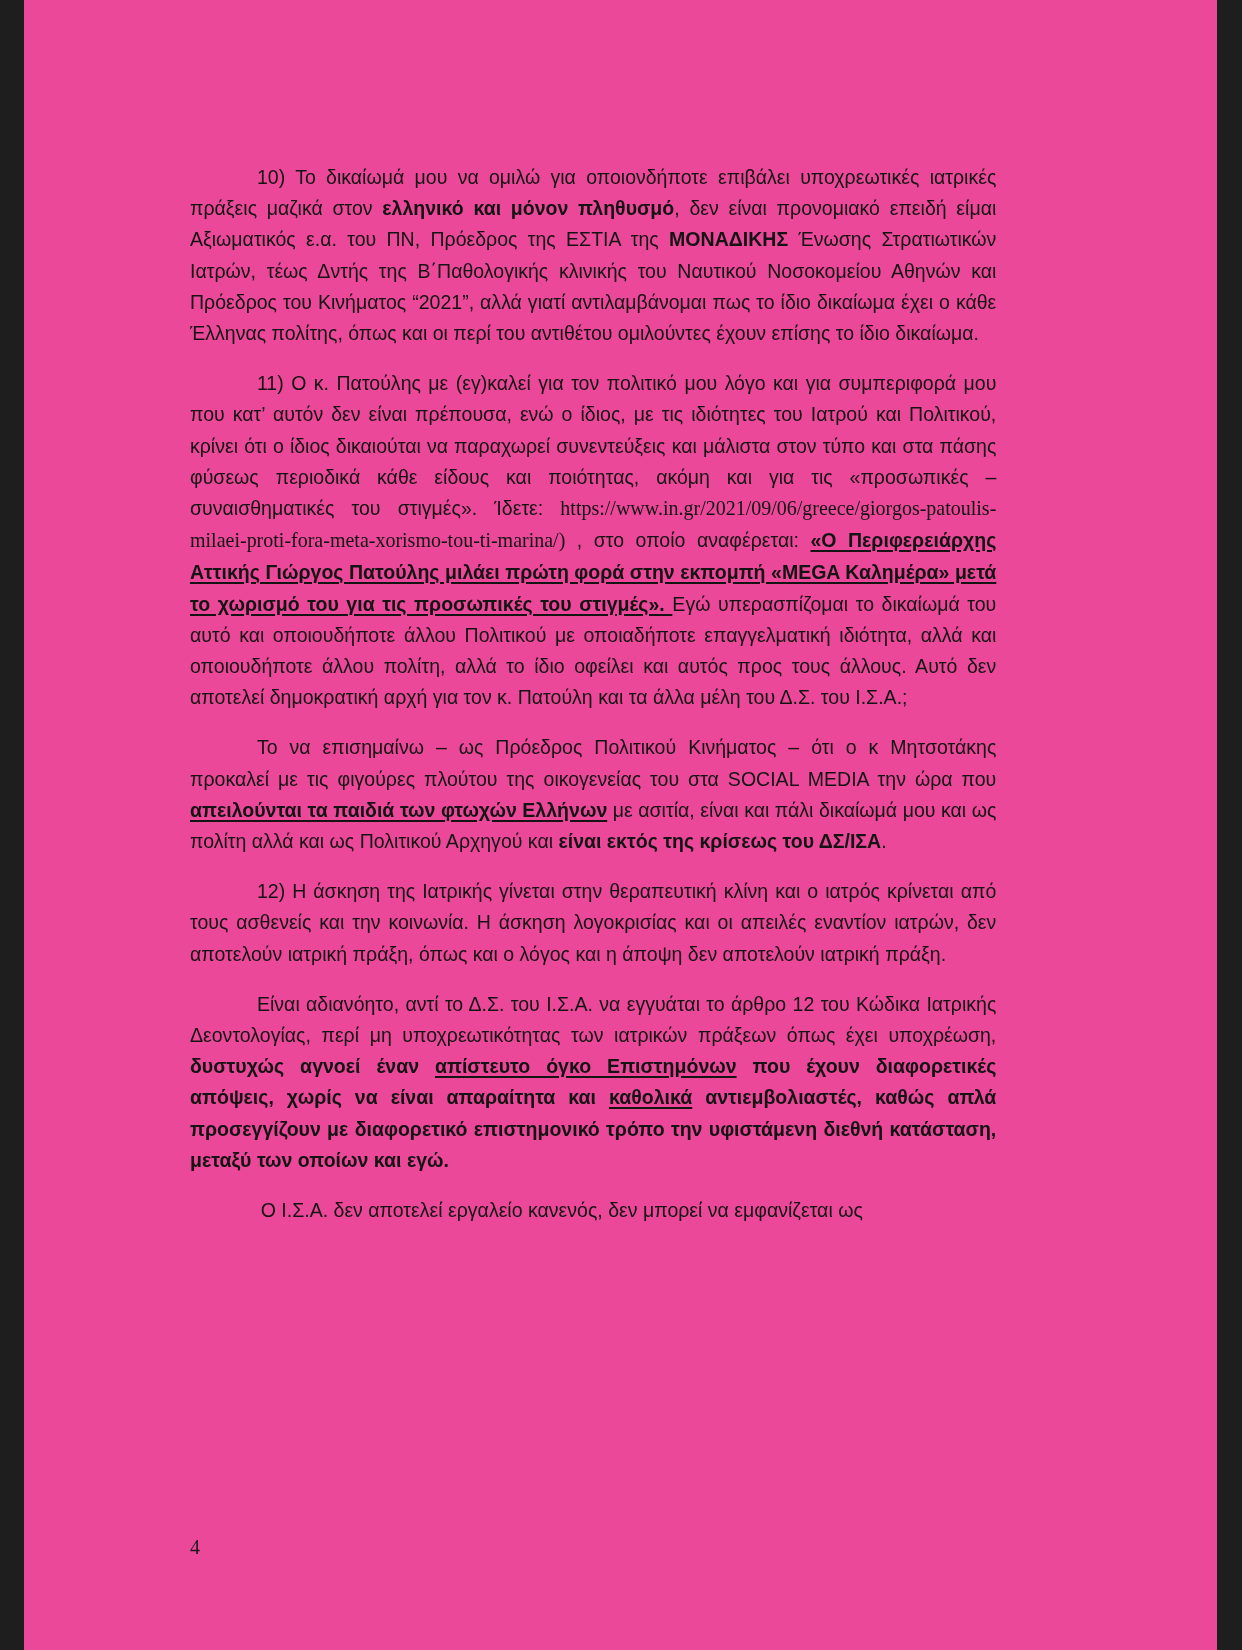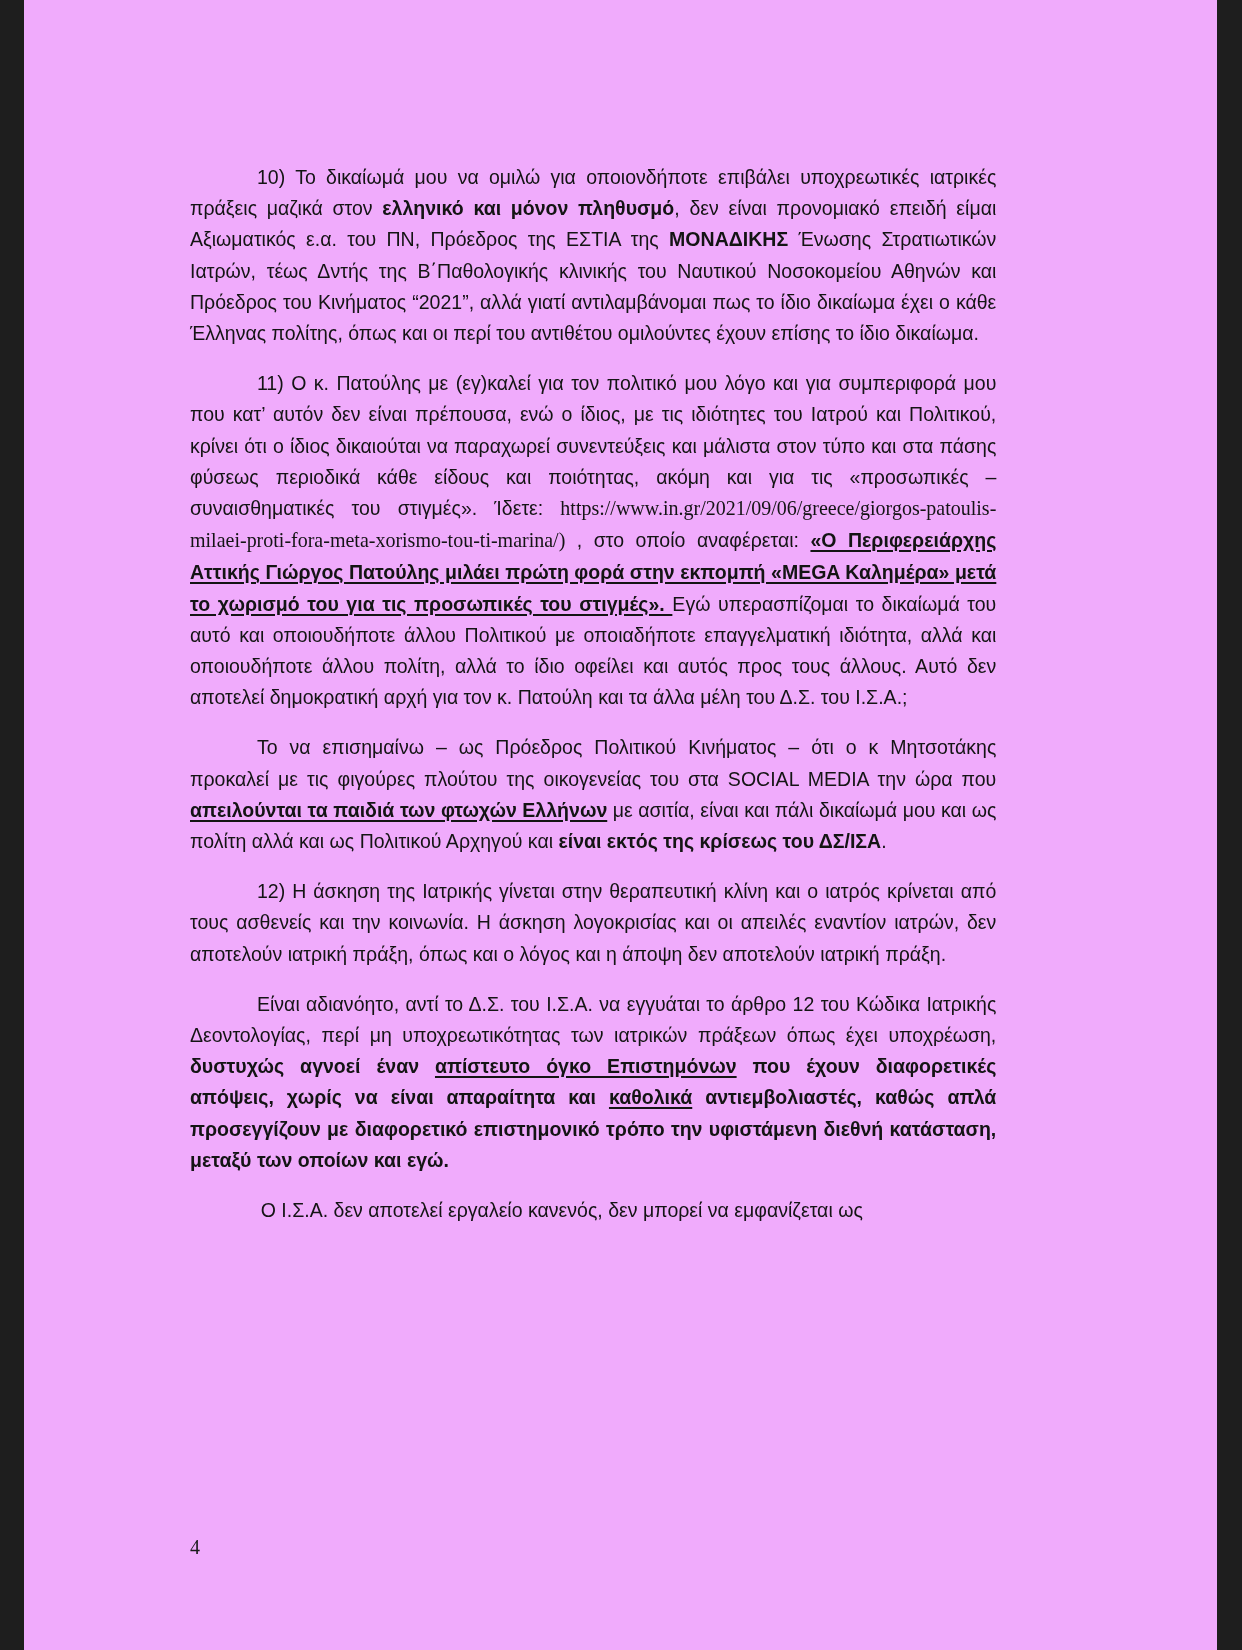--- a/index.html
+++ b/index.html
@@ -15,21 +15,21 @@
       width: 1242px;
       height: 1650px;
       background: #1e1e1e;
     }
     .page {
       position: absolute;
       left: 24px;
       top: 0;
       width: 1193px;
       height: 1650px;
-      background: #f0abfc;
+      background: #ec4899;
     }
     .content {
       position: absolute;
       left: 166px;
       top: 161px;
       width: 806px;
       font-family: "Liberation Sans", sans-serif;
       font-size: 21px;
       line-height: 31.2px;
       color: #141414;

